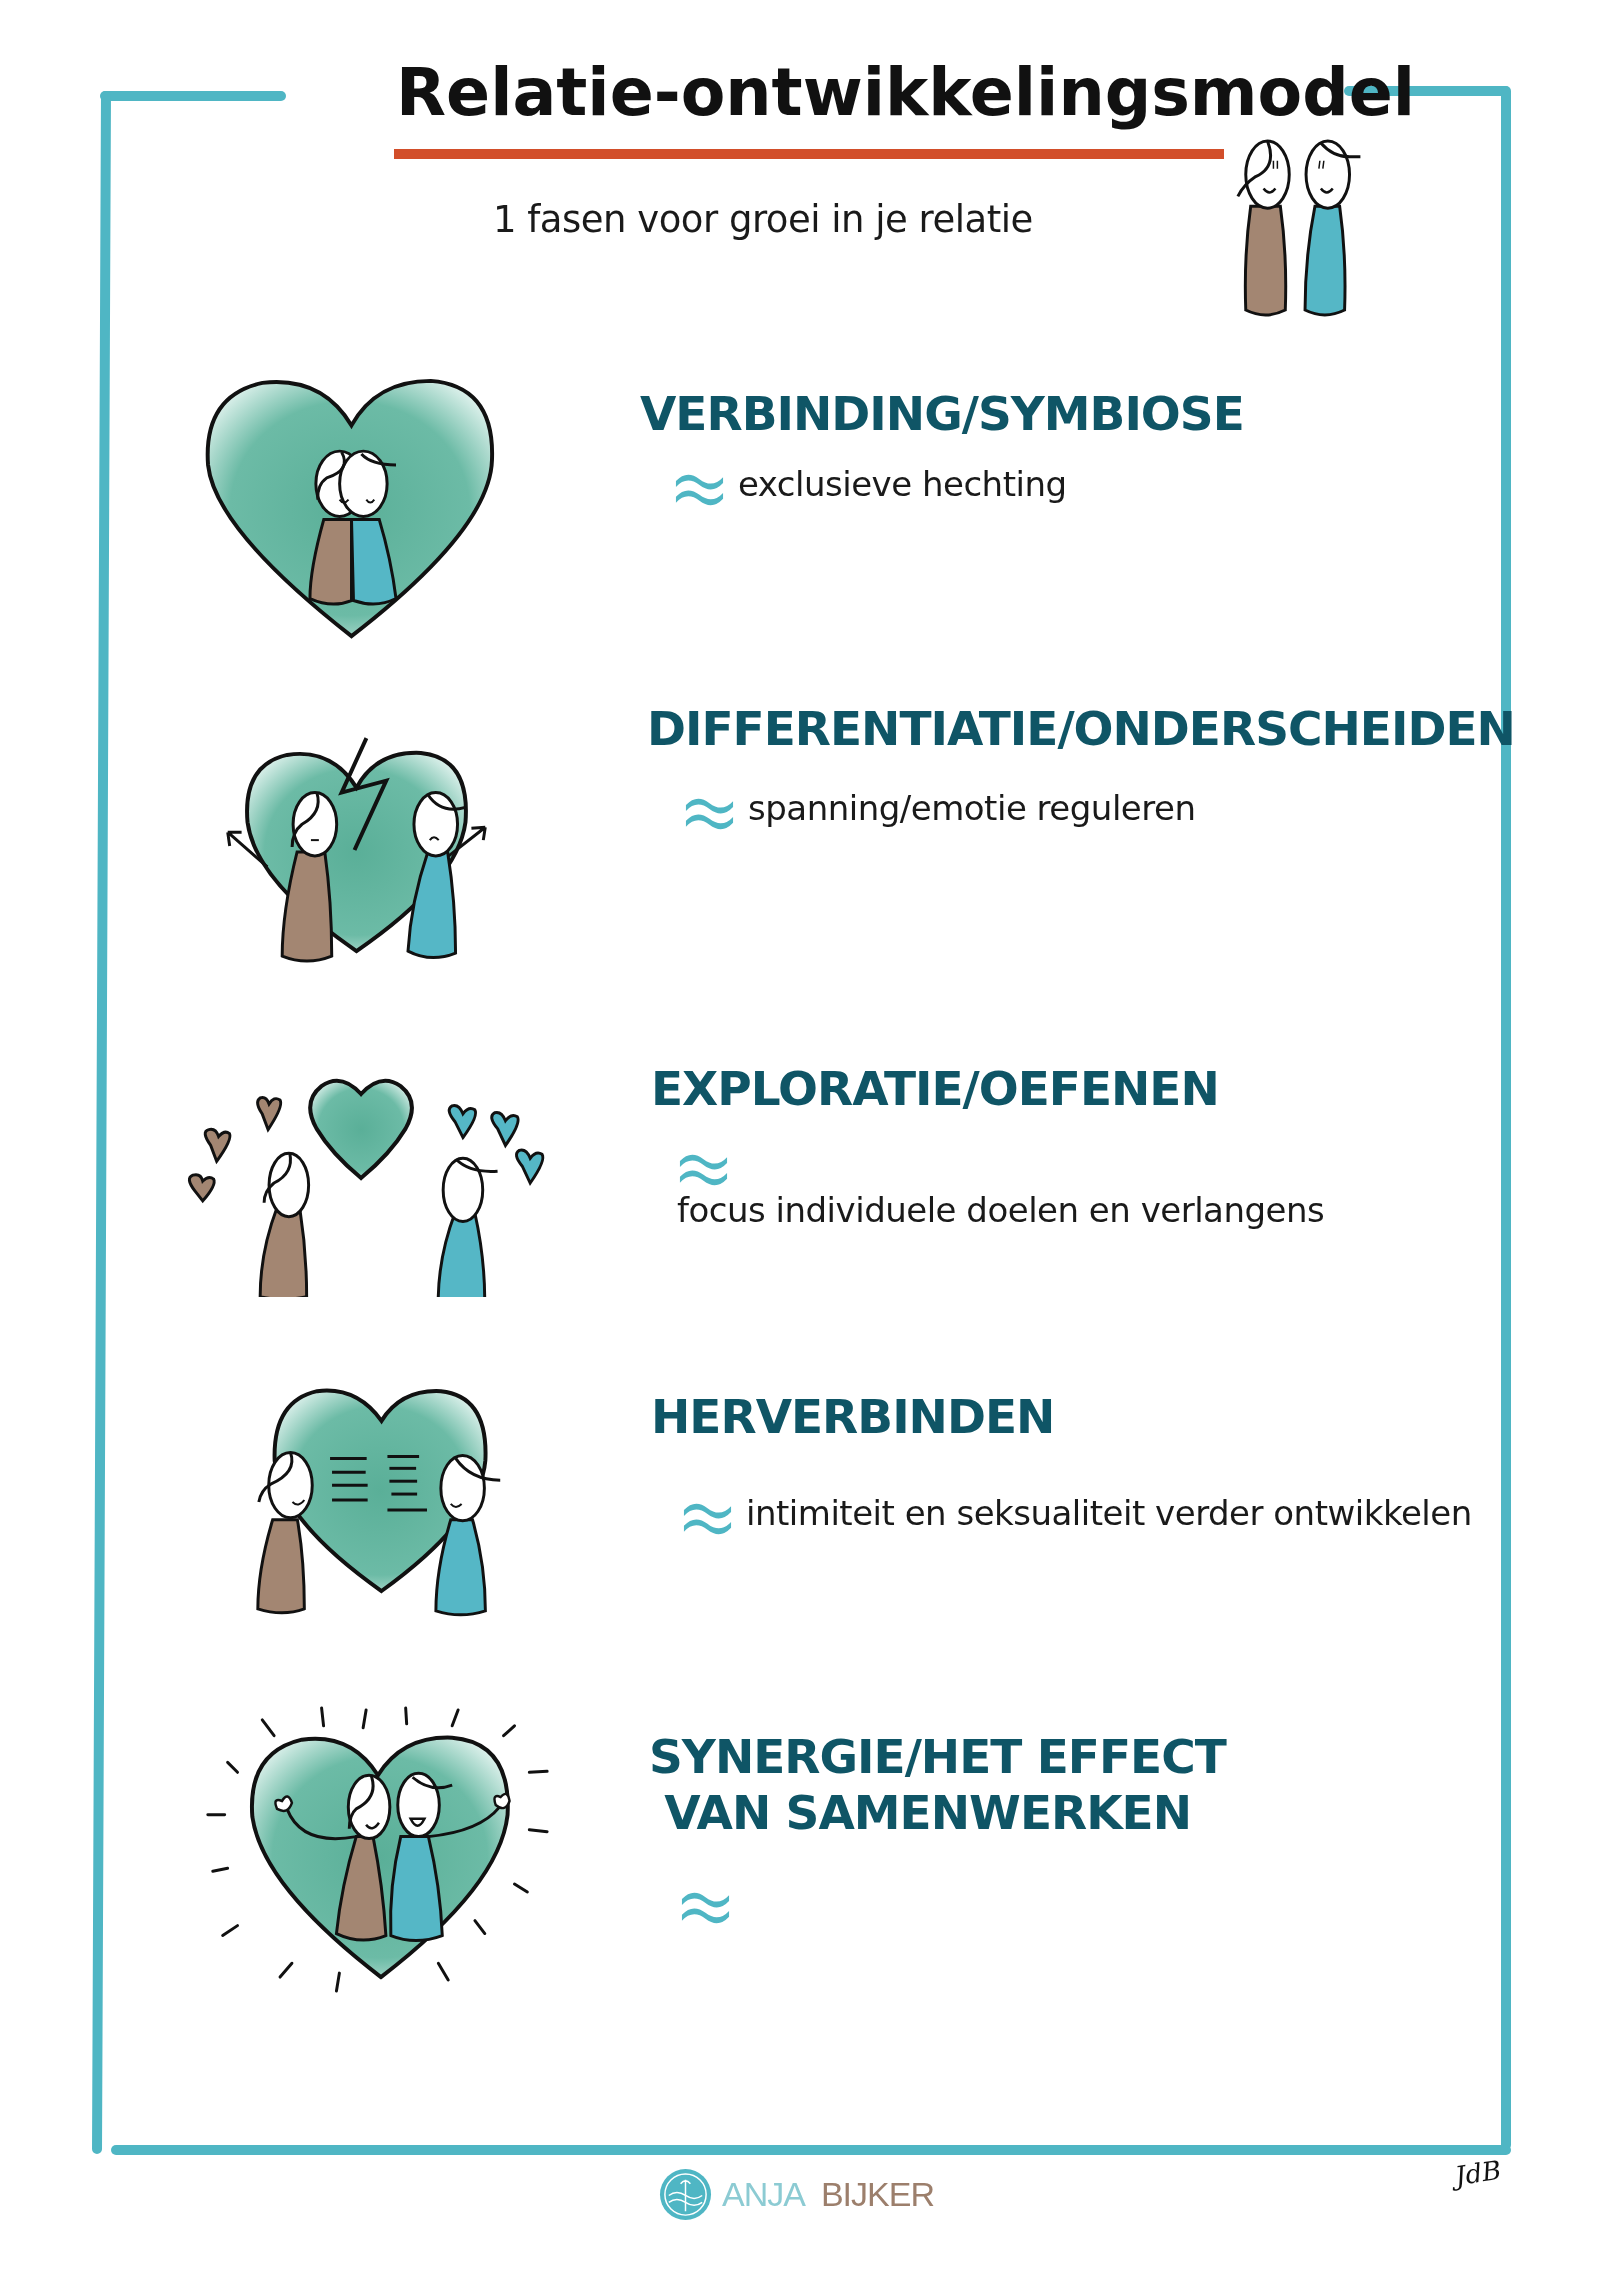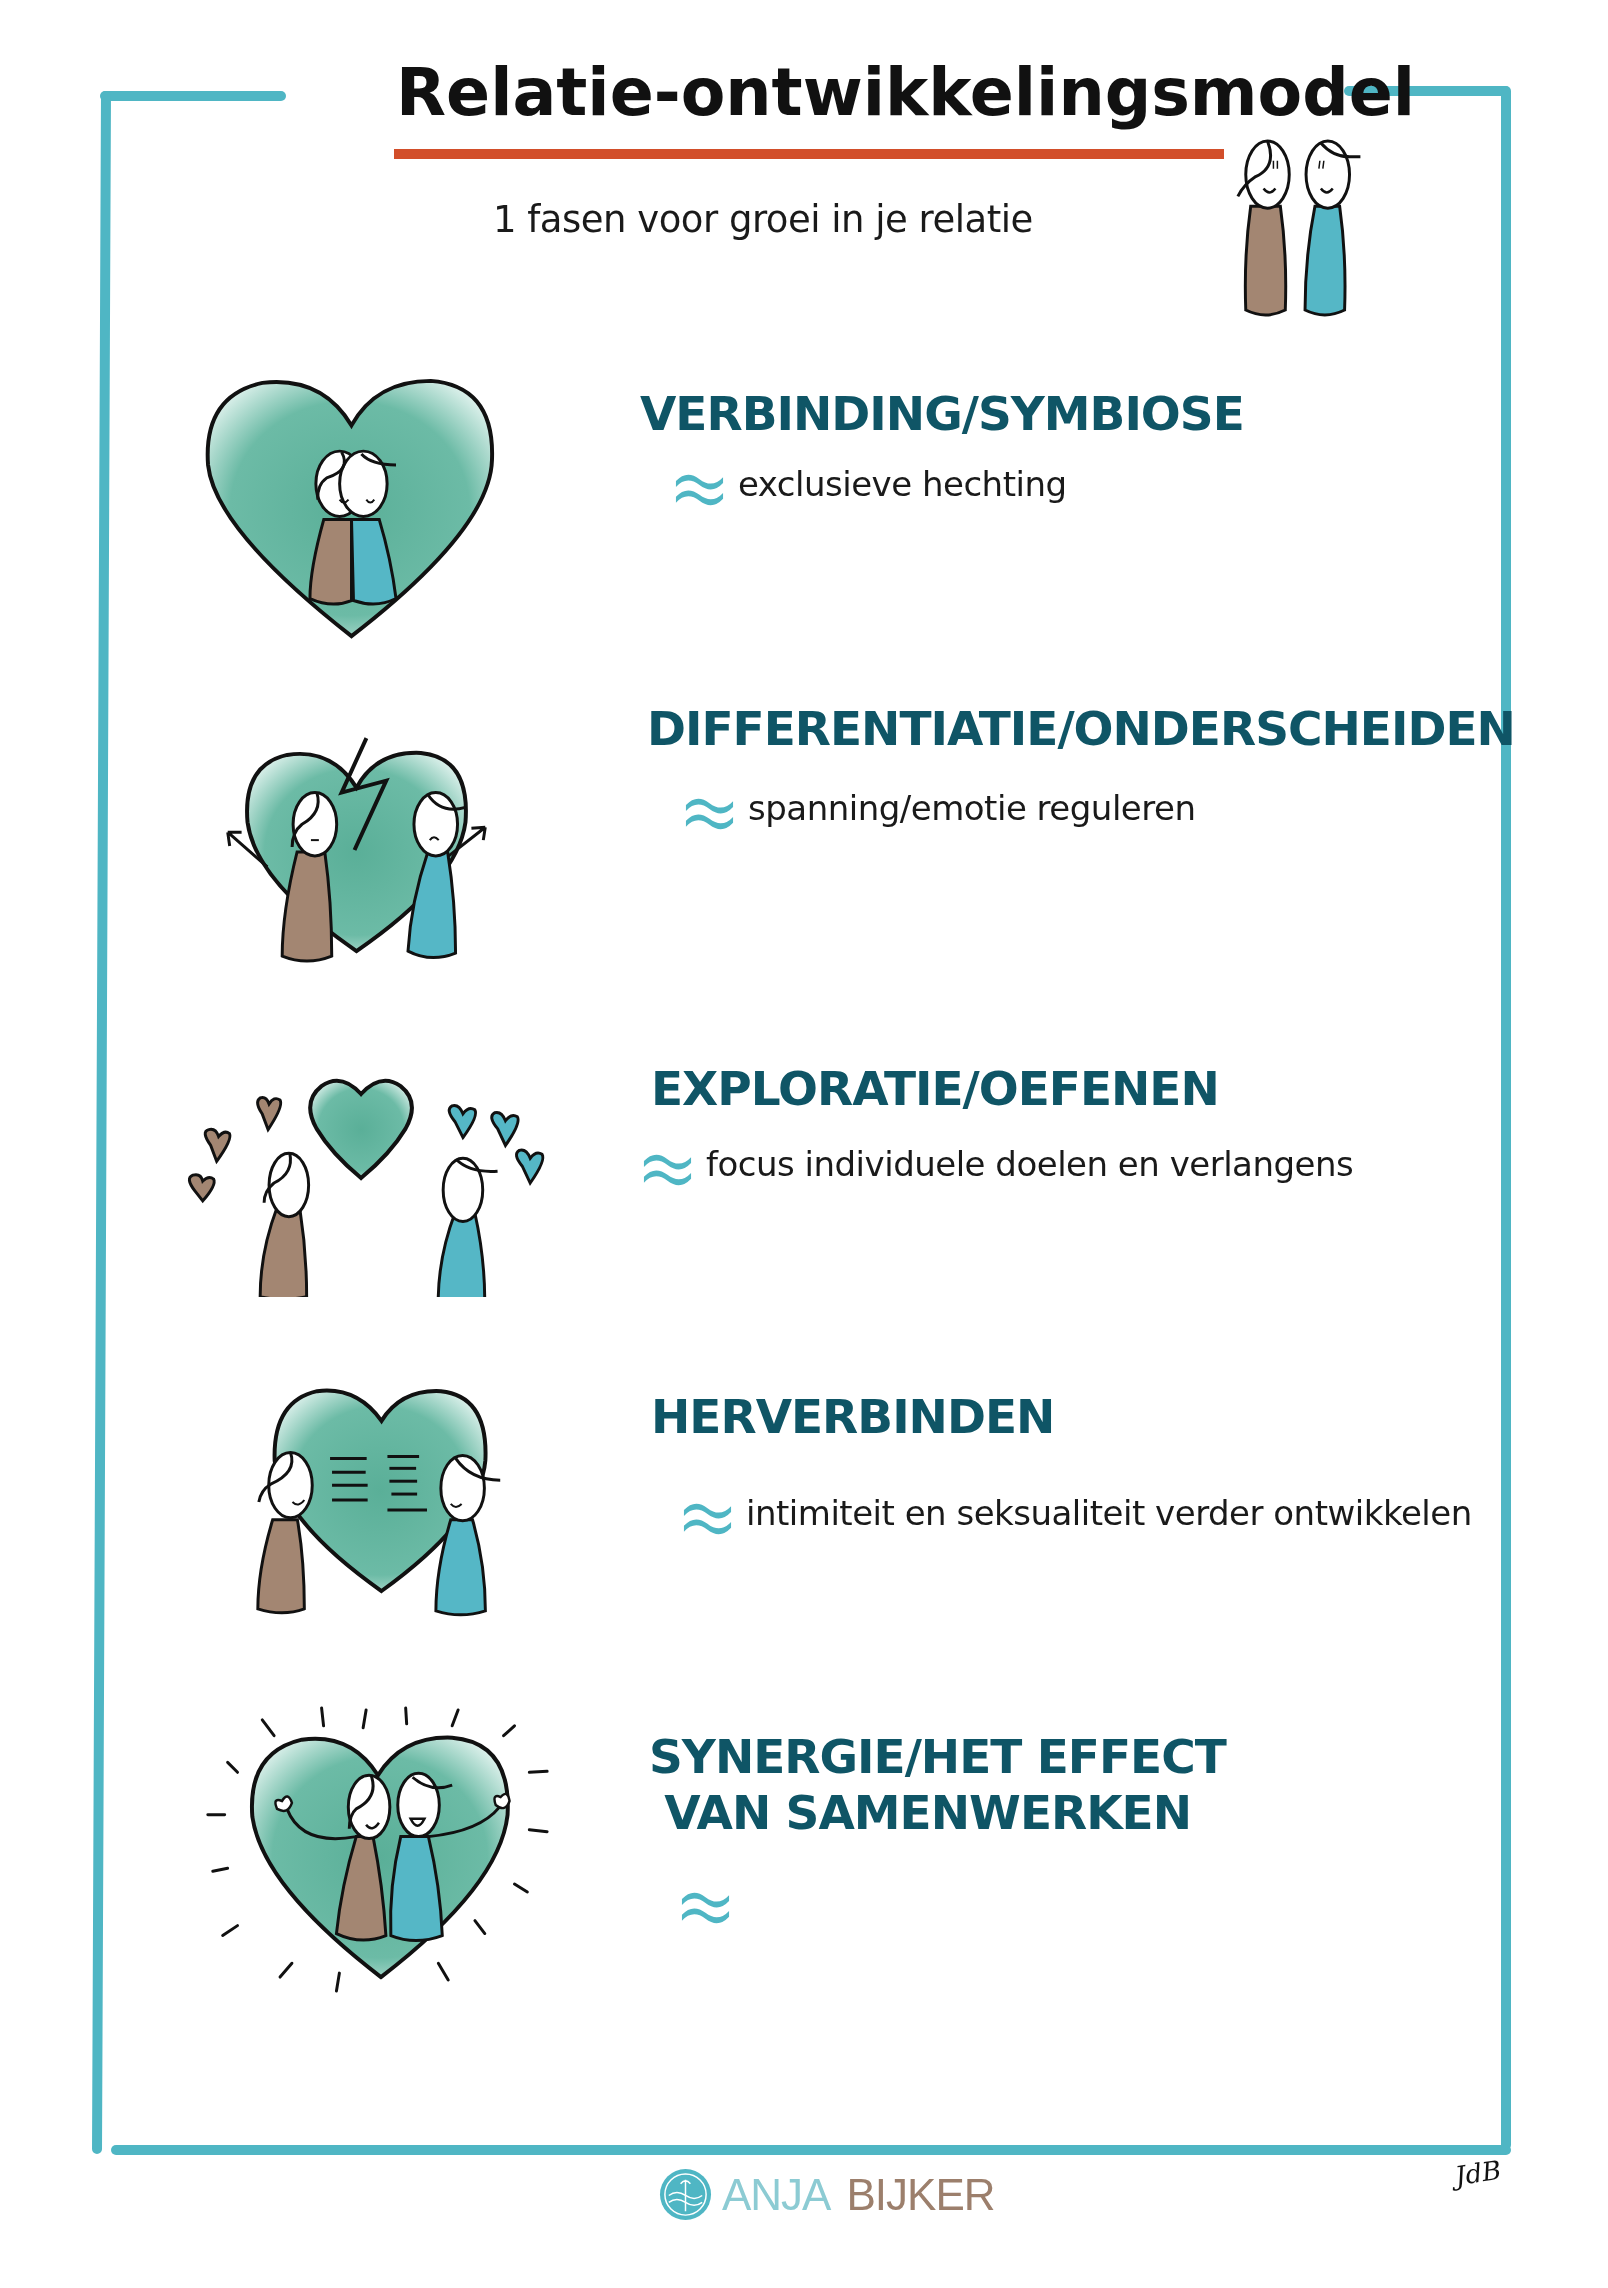--- a/index.html
+++ b/index.html
@@ -7,21 +7,21 @@
   .frame { position:absolute; background:#4fb6c4; border-radius:5px; }
   .title { position:absolute; left:396px; top:55px; font-family:"DejaVu Sans", sans-serif; font-weight:bold; font-size:65px; color:#111; letter-spacing:0px; white-space:nowrap; }
   .title-rule { position:absolute; left:394px; top:149px; width:830px; height:10px; background:#d24e2a; }
   .subtitle { position:absolute; left:493px; top:198px; font-family:"DejaVu Sans", sans-serif; font-weight:normal; font-size:37px; color:#1a1a1a; white-space:nowrap; letter-spacing:-0.5px; }
   .phase-title { position:absolute; font-family:"DejaVu Sans", sans-serif; font-weight:bold; font-size:47px; color:#0f5566; white-space:nowrap; letter-spacing:-1px; line-height:1.2; }
   .phase-desc { position:absolute; display:flex; align-items:flex-start; font-family:"DejaVu Sans", sans-serif; font-size:34px; color:#1a1a1a; white-space:nowrap; line-height:46px; letter-spacing:-0.5px; }
   .wave { width:53px; height:40px; margin-right:12px; margin-top:6px; flex:none; }
   .desc-lines div { white-space:nowrap; }
   .illus { position:absolute; }
   .logo { position:absolute; left:659px; top:2168px; display:flex; align-items:center; }
-  .logo-text { font-family:"Liberation Sans", sans-serif; font-size:44px; letter-spacing:-1px; margin-left:10px;text-align:center; }
+  .logo-text { font-family:"Liberation Sans", sans-serif; font-size:34px; letter-spacing:-1px; margin-left:10px;text-align:center; }
   .logo-first { color:#8ccbd3; }
   .logo-last { color:#9c7f6c; margin-left:16px; }
   .sig { position:absolute; left:1455px; top:2158px; font-family:"DejaVu Serif", serif; font-style:italic; font-size:26px; color:#111; transform:rotate(-8deg); }
 </style>
 </head>
 <body>
 
 <div class="frame" style="left:100px;top:91px;width:186px;height:10px;"></div>
 <div class="frame" style="left:1344px;top:86px;width:166px;height:10px;"></div>
 <div class="frame" style="left:101px;top:91px;width:10px;height:2063px;transform:skewX(-0.25deg);transform-origin:top;"></div>
@@ -117,21 +117,21 @@
     <path d="M343 93 Q333 81 340 77 Q347 75 351 85 Q357 77 363 81 Q367 87 351 110 Z"></path>
   </g>
   <path d="M95 135 Q78 180 78 225 Q100 230 125 225 Q125 180 118 135 Z" fill="#a38672" stroke="#111" stroke-width="3"></path>
   <path d="M275 140 Q258 185 258 230 Q280 236 305 228 Q305 185 295 140 Z" fill="#55b7c6" stroke="#111" stroke-width="3"></path>
   <ellipse cx="107" cy="112" rx="20" ry="32" fill="#fff" stroke="#111" stroke-width="3"></ellipse>
   <ellipse cx="283" cy="117" rx="20" ry="32" fill="#fff" stroke="#111" stroke-width="3"></ellipse>
   <path d="M108 80 Q112 100 92 110 Q82 118 82 130" fill="none" stroke="#111" stroke-width="3"></path>
   <path d="M276 86 Q290 100 318 98" fill="none" stroke="#111" stroke-width="3"></path>
 </svg>
 <div class="phase-title" style="left:651px;top:1061px;">EXPLORATIE/OEFENEN</div>
-<div class="phase-desc" style="left:641px;top:1141px;">
+<div class="phase-desc" style="left:677px;top:1141px;flex-direction:column;">
   <svg class="wave" viewBox="0 0 54 40" width="53" height="40">
       <use href="#wave"></use>
     </svg>
   <div class="desc-lines">
       <div>focus individuele doelen en verlangens</div>
     </div>
 </div>
 
 <svg class="illus" style="left:243px;top:1381px;" width="277" height="238" viewBox="0 0 280 240">
   <path d="M140 40 Q115 5 75 10 Q30 20 32 80 Q38 140 140 212 Q240 140 245 80 Q248 15 200 10 Q160 8 140 40 Z" fill="url(#heartGrad)" stroke="#111" stroke-width="4"></path>

